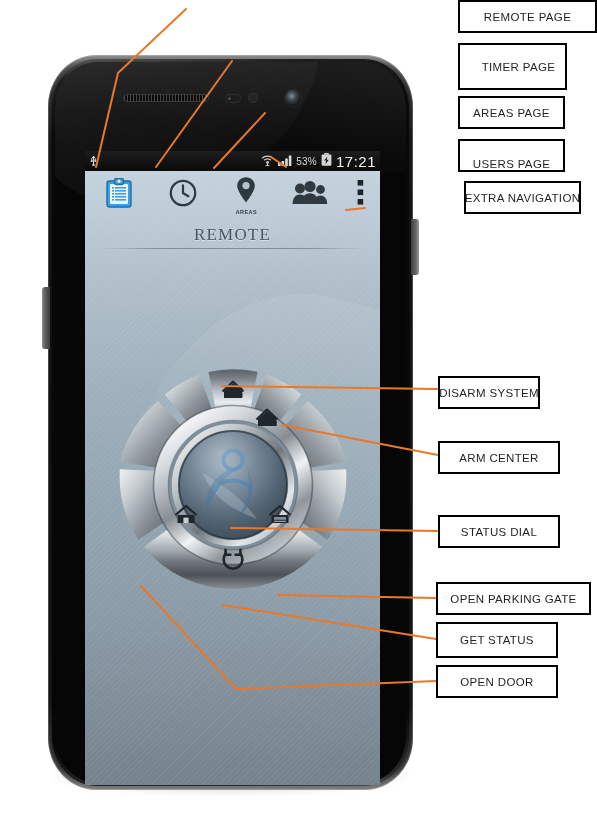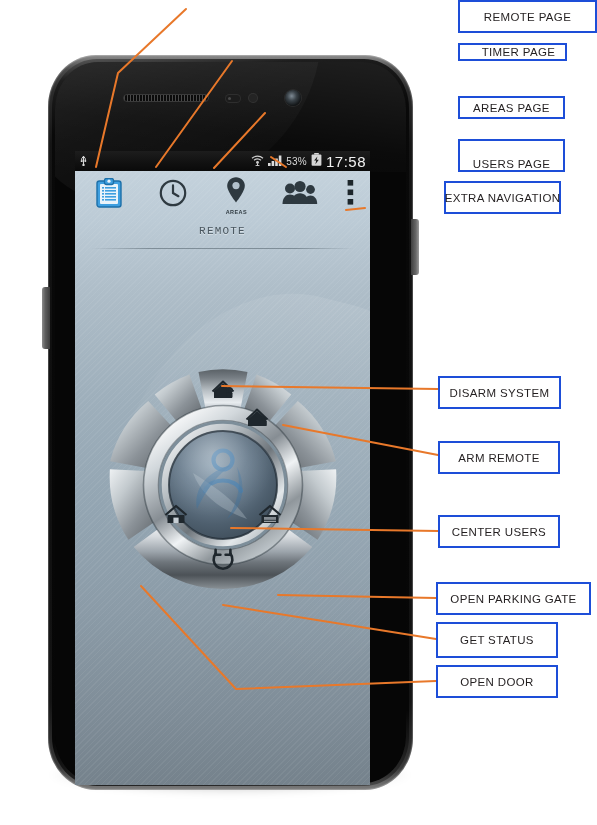--- a/index.html
+++ b/index.html
@@ -126,21 +126,21 @@
     right: 11px; top: 164px;
     width: 8px; height: 56px;
     border-radius: 0 3px 3px 0;
     background: linear-gradient(270deg, #9a9a9a 0%, #666 40%, #3d3d3d 100%);
     box-shadow: 1px 0 0 rgba(255,255,255,0.25);
   }
 
   
   .screen {
     position: absolute;
-    left: 45px; top: 96px;        
+    left: 55px; top: 96px;        
     width: 295px; height: 634px;
     overflow: hidden;
     background: #be185d;
   }
 
   .statusbar {
     position: relative;
     height: 20px;
     background: linear-gradient(180deg, #1d1d1d 0%, #111 60%, #0a0a0a 100%);
     display: flex;
@@ -218,47 +218,47 @@
   }
   .ab-sep {
     position: absolute;
     left: 16px; right: 16px; top: 77px;
     height: 1px;
     background: linear-gradient(90deg, rgba(90,105,115,0) 0%, rgba(80,95,105,0.55) 22%, rgba(80,95,105,0.55) 78%, rgba(90,105,115,0) 100%);
   }
   .page-title {
     position: relative;
     text-align: center;
-    font-size: 11px;
+    font-size: 17px;
     letter-spacing: 1.2px;
     color: #49565f;
     text-shadow: 0 1px 0 rgba(255,255,255,0.45);
     margin-top: 6px;
-    font-family: Liberation Mono, monospace;
+    font-family: Liberation Serif, serif;
   }
 
   
   .dial-area {
     position: absolute;
     left: 0; top: 188px;
     width: 295px; height: 270px;
   }
   .dial {
     position: absolute;
     left: 50%;
     top: 0;
     transform: translateX(-50%);
     width: 252px; height: 252px;
   }
   .dial svg { display: block; }
 
   
   .callout {
     position: absolute;
-    border: 2px solid #1d4ed8;
+    border: 2px solid #000000;
     background: #ffffff;
     color: #231f20;
     font-size: 11.5px;
     letter-spacing: 0.35px;
     display: flex;
     align-items: center;
     justify-content: center;
     white-space: nowrap;
     font-family: "Liberation Sans", sans-serif;
   }
@@ -323,21 +323,21 @@
           </svg>
         </span>
         <span class="sb-text">53%</span>
         <span>
           <svg width="11" height="13" viewBox="0 0 11 13">
             <rect x="3.2" y="0" width="4.6" height="1.6" fill="#d6d6d6"></rect>
             <rect x="0.6" y="1.6" width="9.8" height="11.2" rx="1" fill="#d6d6d6"></rect>
             <path d="M6.4 3.4 L3.1 7.6 L5.2 7.6 L4.4 11.2 L7.8 6.8 L5.6 6.8 Z" fill="#1a1a1a"></path>
           </svg>
         </span>
-        <span class="sb-clock">17:58</span>
+        <span class="sb-clock">17:21</span>
       </div>
     </div>
 
     <div class="app-body">
       <div class="bg-swoosh"></div>
 
       <div class="actionbar">
 
         <div class="ab-item">
           <span>
@@ -565,40 +565,40 @@
     <polyline points="438,531 231,528" fill="none" stroke="#e8782a" stroke-width="2" stroke-linejoin="round" stroke-linecap="round"></polyline>
     <polyline points="436,598 278,595" fill="none" stroke="#e8782a" stroke-width="2" stroke-linejoin="round" stroke-linecap="round"></polyline>
     <polyline points="436,639 223,605" fill="none" stroke="#e8782a" stroke-width="2" stroke-linejoin="round" stroke-linecap="round"></polyline>
     <polyline points="436,681 236,689 141,586" fill="none" stroke="#e8782a" stroke-width="2" stroke-linejoin="round" stroke-linecap="round"></polyline>
   </svg>
 
 <div id="callout-layer">
     <div class="callout" style="left: 458px; top: 0px; width: 139px; height: 33px;">
       <span>REMOTE PAGE</span>
     </div>
-    <div class="callout" style="left: 458px; top: 43px; width: 109px; height: 18px; padding-left: 12px;">
+    <div class="callout" style="left: 458px; top: 43px; width: 109px; height: 47px; padding-left: 12px;">
       <span>TIMER PAGE</span>
     </div>
-    <div class="callout" style="left: 458px; top: 96px; width: 107px; height: 23px;">
+    <div class="callout" style="left: 458px; top: 96px; width: 107px; height: 33px;">
       <span>AREAS PAGE</span>
     </div>
     <div class="callout" style="left: 458px; top: 139px; width: 107px; height: 33px; align-items: flex-end;">
       <span>USERS PAGE</span>
     </div>
-    <div class="callout" style="left: 444px; top: 181px; width: 117px; height: 33px;">
+    <div class="callout" style="left: 464px; top: 181px; width: 117px; height: 33px;">
       <span>EXTRA NAVIGATION</span>
     </div>
-    <div class="callout" style="left: 438px; top: 376px; width: 123px; height: 33px;">
+    <div class="callout" style="left: 438px; top: 376px; width: 102px; height: 33px;">
       <span>DISARM SYSTEM</span>
     </div>
     <div class="callout" style="left: 438px; top: 441px; width: 122px; height: 33px;">
-      <span>ARM REMOTE</span>
+      <span>ARM CENTER</span>
     </div>
     <div class="callout" style="left: 438px; top: 515px; width: 122px; height: 33px;">
-      <span>CENTER USERS</span>
+      <span>STATUS DIAL</span>
     </div>
     <div class="callout" style="left: 436px; top: 582px; width: 155px; height: 33px;">
       <span>OPEN PARKING GATE</span>
     </div>
     <div class="callout" style="left: 436px; top: 622px; width: 122px; height: 36px;">
       <span>GET STATUS</span>
     </div>
     <div class="callout" style="left: 436px; top: 665px; width: 122px; height: 33px;">
       <span>OPEN DOOR</span>
     </div>

